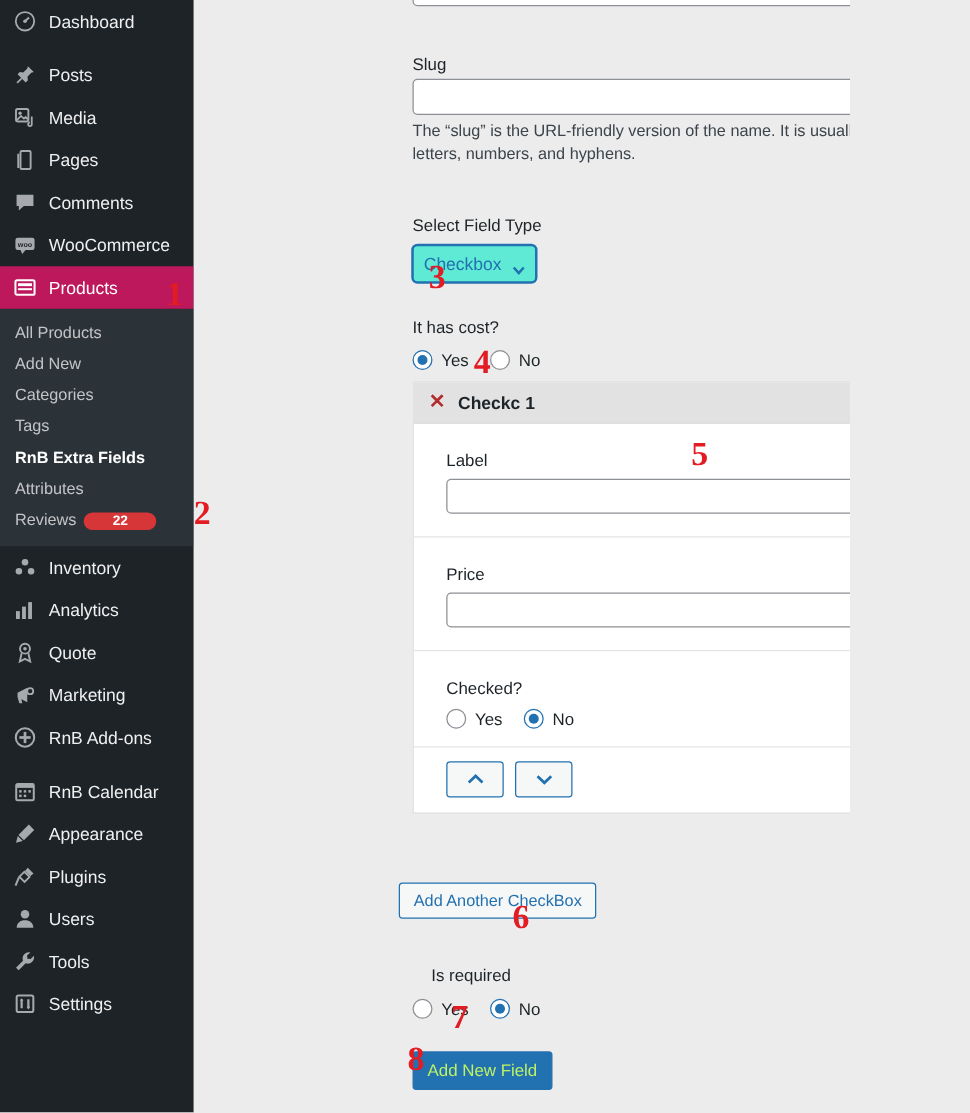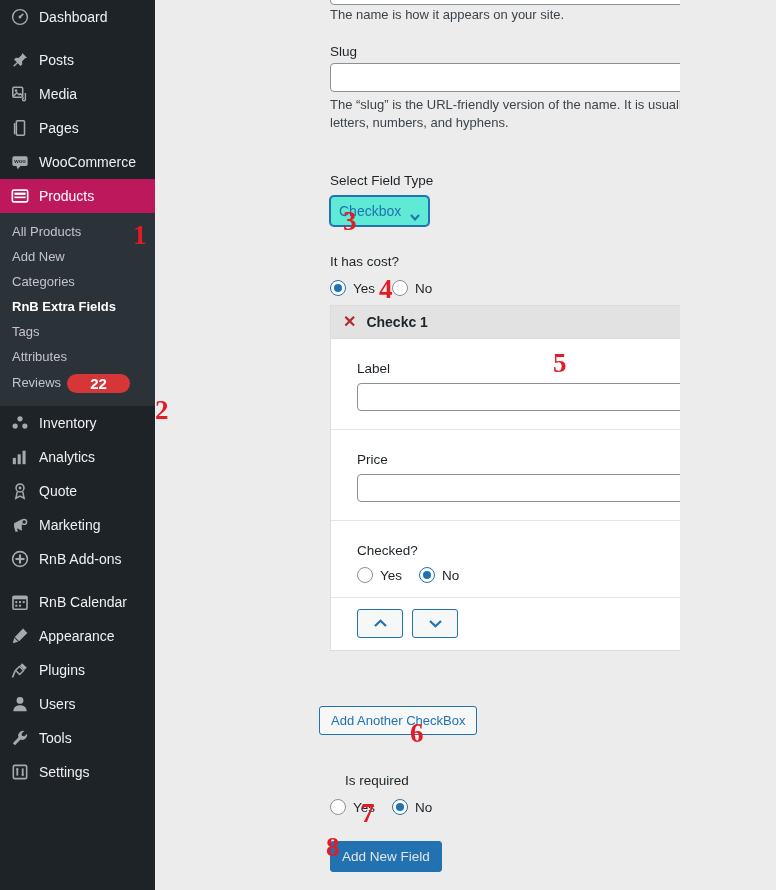--- a/index.html
+++ b/index.html
@@ -49,21 +49,21 @@
   
   #submenu { background: #2c3338; padding: 6px 0 8px 0; }
   .sub-item {
     display: block; padding: 5px 0 5px 12px;
     font-size: 13px; color: #c3c4c7; cursor: pointer;
     white-space: nowrap;
   }
   .sub-item.current { color: #fff; font-weight: bold; }
   .badge {
     display: inline-block; background: #d63638; color: #fff;
-    border-radius: 10px; font-size: 15px; font-weight: bold;
+    border-radius: 10px; font-size: 11px; font-weight: bold;
     padding: 1px 23px; margin-left: 6px; vertical-align: middle;
   }
 
   
   #main {
     flex: 1 1 auto; position: relative;
     background: #ececec;
     padding: 0 12px 0 20px;
     overflow: hidden;
   }
@@ -144,21 +144,21 @@
     background: #f6f7f7; border: 1px solid #2271b1;
     color: #2271b1; border-radius: 3px;
     font-size: 13px; height: 29px; padding: 0 11px;
     cursor: pointer; font-family: "Liberation Sans", sans-serif;
     display: inline-flex; align-items: center; justify-content: center;
   }
   .btn-arrow { width: 46px; margin-right: 9px; }
   .btn-arrow svg { width: 13px; height: 9px; fill: none; stroke: #2271b1; stroke-width: 2.2; }
   .btn-primary {
     background: #2271b1; border: 1px solid #2271b1;
-    color: #e5e5e5; border-radius: 3px;
+    color: #bef264; border-radius: 3px;
     font-size: 13.5px; height: 31px; padding: 0 11px;
     cursor: pointer; font-family: "Liberation Sans", sans-serif;
   }
 
   
   .anno {
     position: absolute; color: #e31b23;
     font-size: 27px; font-weight: bold;
     font-family: "Liberation Serif", serif;
     line-height: 1; z-index: 50; pointer-events: none;
@@ -207,20 +207,28 @@
             <svg viewBox="0 0 20 20" fill="#a7aaad">
               <rect x="6" y="2" width="9" height="16" rx="1" fill="none" stroke="#a7aaad" stroke-width="1.7"></rect>
               <path d="M4 4.5 v12.5" stroke="#a7aaad" stroke-width="1.7" fill="none"></path>
             </svg>
           </span>
           <span class="lbl">Pages</span>
         </div>
         <div class="menu-item">
           <span class="ico">
             <svg viewBox="0 0 20 20" fill="#a7aaad">
+              <path d="M2.5 3 h15 v10 h-8.5 l-4.5 4 v-4 h-2 z"></path>
+            </svg>
+          </span>
+          <span class="lbl">Comments</span>
+        </div>
+        <div class="menu-item">
+          <span class="ico">
+            <svg viewBox="0 0 20 20" fill="#a7aaad">
               <rect x="1.5" y="3.5" width="17" height="11" rx="2"></rect>
               <path d="M6 14.5 l1.5 3.5 l3-3.5 z"></path>
               <text x="10" y="11.6" font-size="6.4" text-anchor="middle" fill="#1d2327" font-family="Liberation Sans, sans-serif" font-weight="bold">woo</text>
             </svg>
           </span>
           <span class="lbl">WooCommerce</span>
         </div>
         <div class="menu-item active">
           <span class="ico">
             <svg viewBox="0 0 20 20" fill="#fff">
@@ -229,22 +237,22 @@
               <rect x="3.8" y="10.6" width="12.4" height="1.8"></rect>
             </svg>
           </span>
           <span class="lbl">Products</span>
         </div>
       </div>
     <div id="submenu">
         <div class="sub-item"><span>All Products</span></div>
         <div class="sub-item"><span>Add New</span></div>
         <div class="sub-item"><span>Categories</span></div>
+        <div class="sub-item"><span>Tags</span></div>
         <div class="sub-item current"><span>RnB Extra Fields</span></div>
-        <div class="sub-item"><span>Tags</span></div>
         <div class="sub-item"><span>Attributes</span></div>
         <div class="sub-item"><span>Reviews</span><span class="badge">22</span></div>
       </div>
     <div id="menu-bottom">
         <div class="menu-item">
           <span class="ico">
             <svg viewBox="0 0 20 20" fill="#a7aaad">
               <circle cx="10" cy="5.4" r="2.9"></circle>
               <circle cx="4.6" cy="13.4" r="2.9"></circle>
               <circle cx="15.4" cy="13.4" r="2.9"></circle>
@@ -355,21 +363,20 @@
           </span>
           <span class="lbl">Settings</span>
         </div>
       </div>
   </nav>
 
   <div id="main">
 
     <input class="txt-input clipped-top" type="text" value="" style="">
 
-    <div style="position:absolute; left:175px; top:6px;" class="help-text">The name is how it appears on your site.</div>
 
     <div style="position:absolute; left:175px; top:44px;" class="fld-label">Slug</div>
 
     <input class="txt-input" type="text" style="position: absolute; left: 175px; top: 63px;" value="">
 
     <div style="position:absolute; left:175px; top:96px; width:562px;" class="help-text">The “slug” is the URL-friendly version of the name. It is usually all lowercase and contains only letters, numbers, and hyphens.</div>
 
     <div style="position:absolute; left:175px; top:173px;" class="fld-label">Select Field Type</div>
 
     <div class="select-wrap" style="position:absolute; left:175px; top:196px;">

